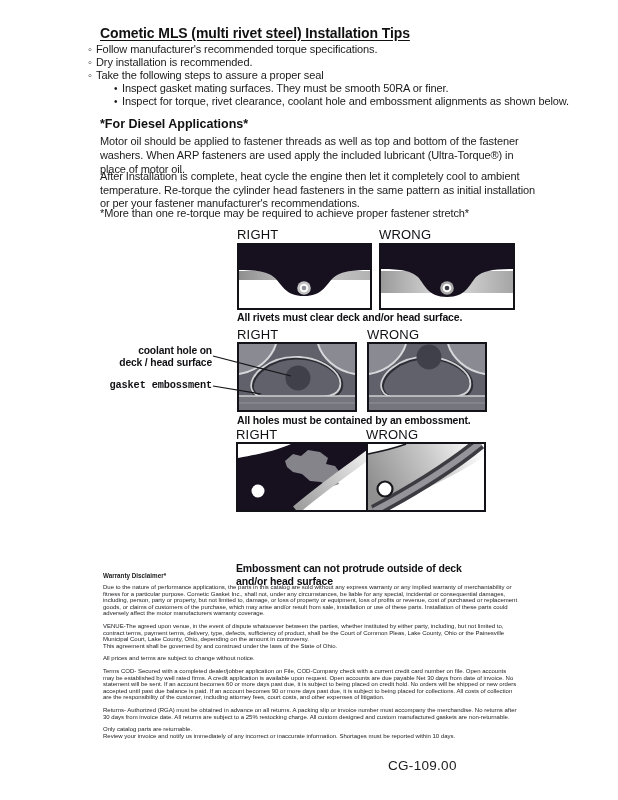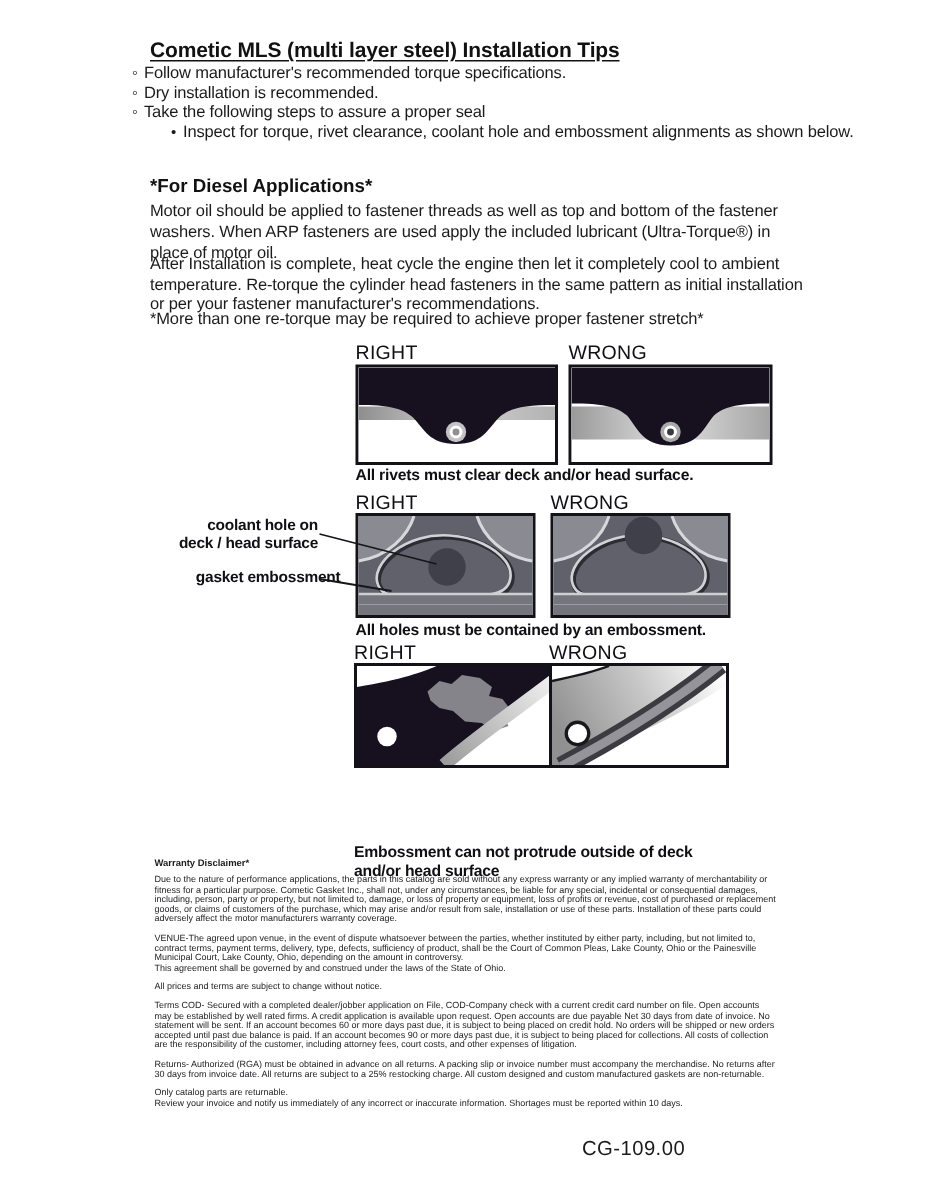--- a/index.html
+++ b/index.html
@@ -26,28 +26,29 @@
   .legal h4{font-size:6.3px;margin:0 0 5px 0;color:#1b1b1d;}
   .legal p{font-size:6px;line-height:6.6px;margin:0 0 6px 0;white-space:pre-line;letter-spacing:0;}
   .pcode{font-size:13.5px;letter-spacing:0.3px;color:#1b1b1d;}
   .leader{stroke:#15151a;stroke-width:1.2;}
 </style>
 </head>
 <body>
 
 <div class="page">
 
-  <div class="abs title" style="left:100px;top:25px;">Cometic MLS (multi layer steel) Installation Tips</div>
+  <div class="abs title" style="left:100px;top:25px;">Cometic MLS (multi rivet steel) Installation Tips</div>
 
   <div class="abs" style="left:88px;top:43px;">
     <div class="blt-line"><span class="blt">◦</span><span>Follow manufacturer's recommended torque specifications.</span></div>
     <div class="blt-line"><span class="blt">◦</span><span>Dry installation is recommended.</span></div>
     <div class="blt-line"><span class="blt">◦</span><span>Take the following steps to assure a proper seal</span></div>
   </div>
   <div class="abs" style="left:114px;top:82px;">
+    <div class="blt-line"><span class="sblt">•</span><span>Inspect gasket mating surfaces.  They must be smooth 50RA or finer.</span></div>
     <div class="blt-line"><span class="sblt">•</span><span>Inspect for torque, rivet clearance, coolant hole and embossment alignments as shown below.</span></div>
   </div>
 
   <div class="abs sec-head" style="left:100px;top:117px;">*For Diesel Applications*</div>
   <div class="abs body-text" style="left:100px;top:135px;width:436px;">Motor oil should be applied to fastener threads as well as top and bottom of the fastener washers. When ARP fasteners are used apply the included lubricant (Ultra-Torque®) in place of motor oil.</div>
   <div class="abs body-text" style="left:100px;top:170px;width:436px;line-height:13.5px;">After Installation is complete, heat cycle the engine then let it completely cool to ambient temperature. Re-torque the cylinder head fasteners in the same pattern as initial installation or per your fastener manufacturer's recommendations.</div>
   <div class="abs body-text" style="left:100px;top:207px;width:436px;">*More than one re-torque may be required to achieve proper fastener stretch*</div>
 
   <div class="abs dlabel" style="left:237px;top:228px;width:135px;">RIGHT</div>
   <div class="abs dlabel" style="left:379px;top:228px;width:136px;">WRONG</div>
@@ -86,21 +87,21 @@
       <circle cx="66" cy="43" r="2.3" fill="#3a3a44"></circle>
     </svg>
   </div>
   <div class="abs caption" style="left:237px;top:311px;width:290px;">All rivets must clear deck and/or head surface.</div>
 
   <div class="abs dlabel" style="left:237px;top:328px;width:120px;">RIGHT</div>
   <div class="abs dlabel" style="left:367px;top:328px;width:120px;">WRONG</div>
 
   <div class="abs ptr-label" style="left:100px;top:345px;width:112px;">coolant hole on
 deck / head surface</div>
-  <div class="abs ptr-label" style="left:115px;top:380px;width:112px;">gasket embossment</div>
+  <div class="abs ptr-label" style="left:100px;top:380px;width:112px;font-family:Liberation Mono, monospace;">gasket embossment</div>
 
   <div class="abs dbox" style="left:237px;top:342px;width:120px;height:70px;">
     <svg width="116" height="66" viewBox="0 0 116 66">
       <rect width="116" height="66" fill="#8a8a92"></rect>
       <path d="M37,0 C33,13 20,27 0,30 L0,52 L116,52 L116,30 C96,27 83,13 79,0 Z" fill="#61616b"></path>
       <path d="M0,30 C20,27 33,13 37,0" stroke="#d8d8dc" stroke-width="2" fill="none"></path>
       <path d="M116,30 C96,27 83,13 79,0" stroke="#d8d8dc" stroke-width="2" fill="none"></path>
       <path d="M14,47 C11,40 16,31 24,25 C34,17 48,13 62,14 C78,15 92,22 99,31 C104,38 103,45 99,49 C95,53 88,54 80,54 L28,54 C20,54 16,52 14,47 Z" stroke="#2c2c34" stroke-width="3.6" fill="none"></path>
       <path d="M14,47 C11,40 16,31 24,25 C34,17 48,13 62,14 C78,15 92,22 99,31 C104,38 103,45 99,49 C95,53 88,54 80,54 L28,54 C20,54 16,52 14,47 Z" stroke="#d2d2d6" stroke-width="1.8" fill="none" transform="translate(-1,-1)"></path>
       <circle cx="59" cy="34" r="12.5" fill="#40404a"></circle>

